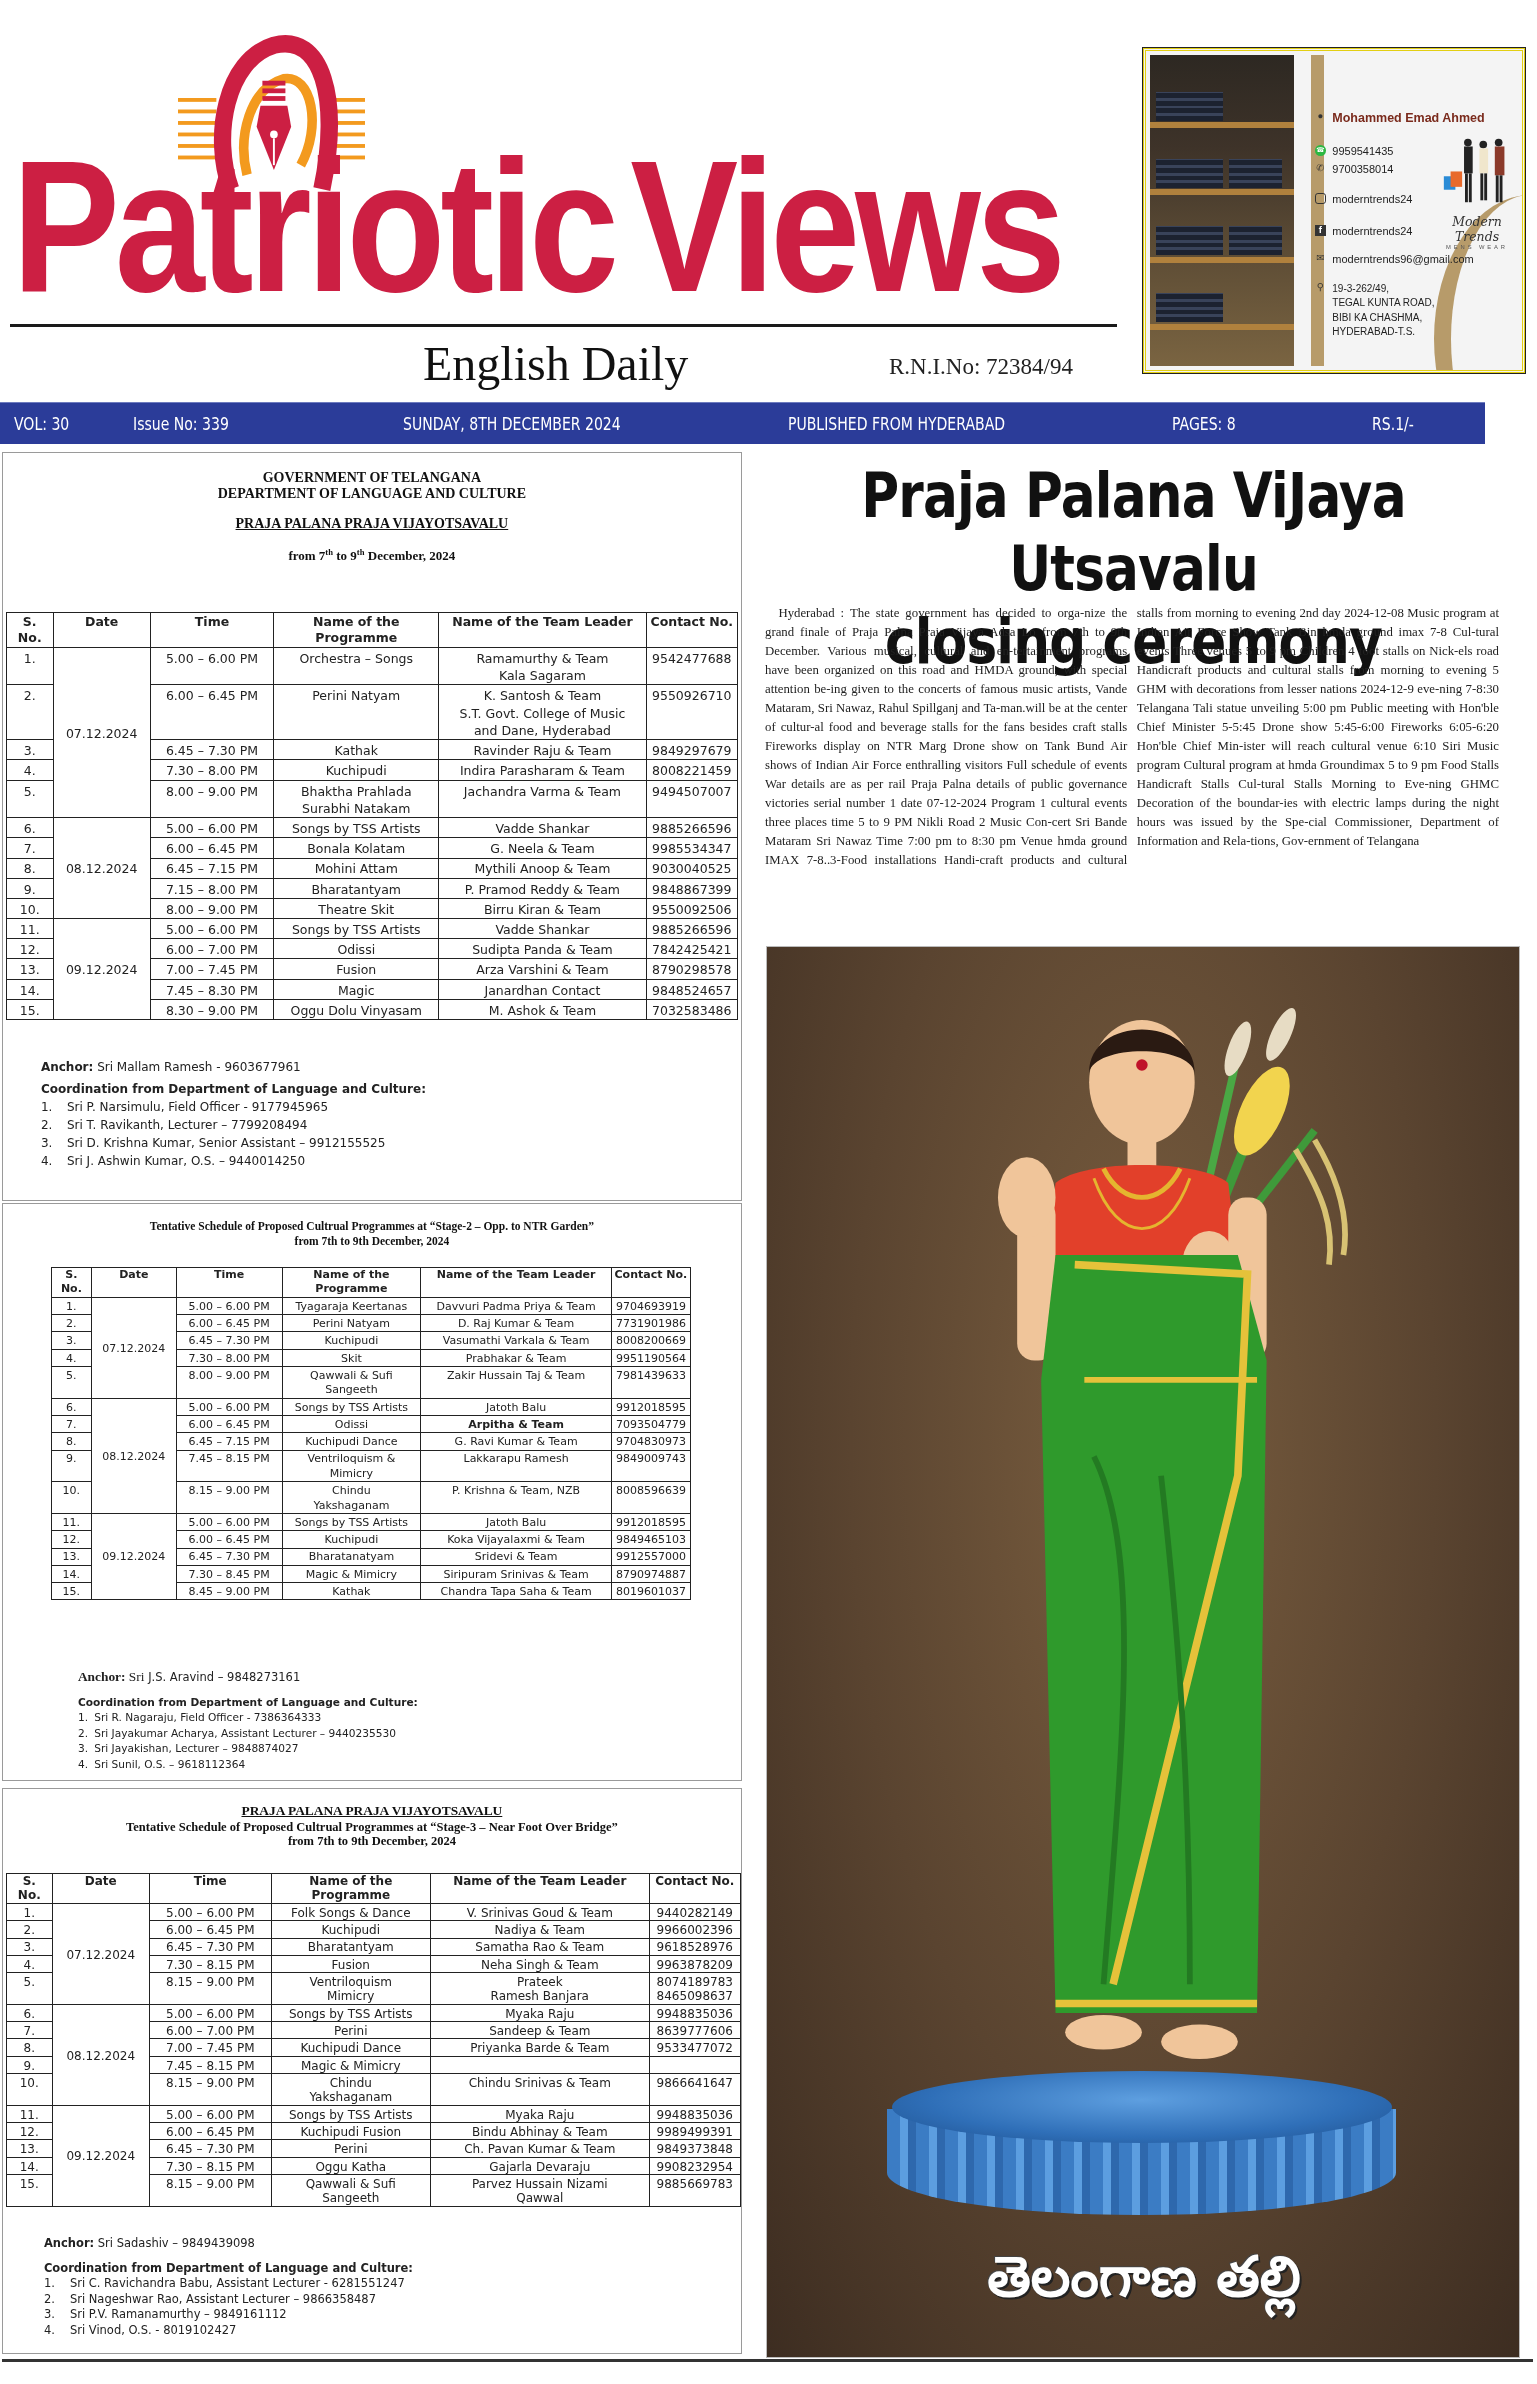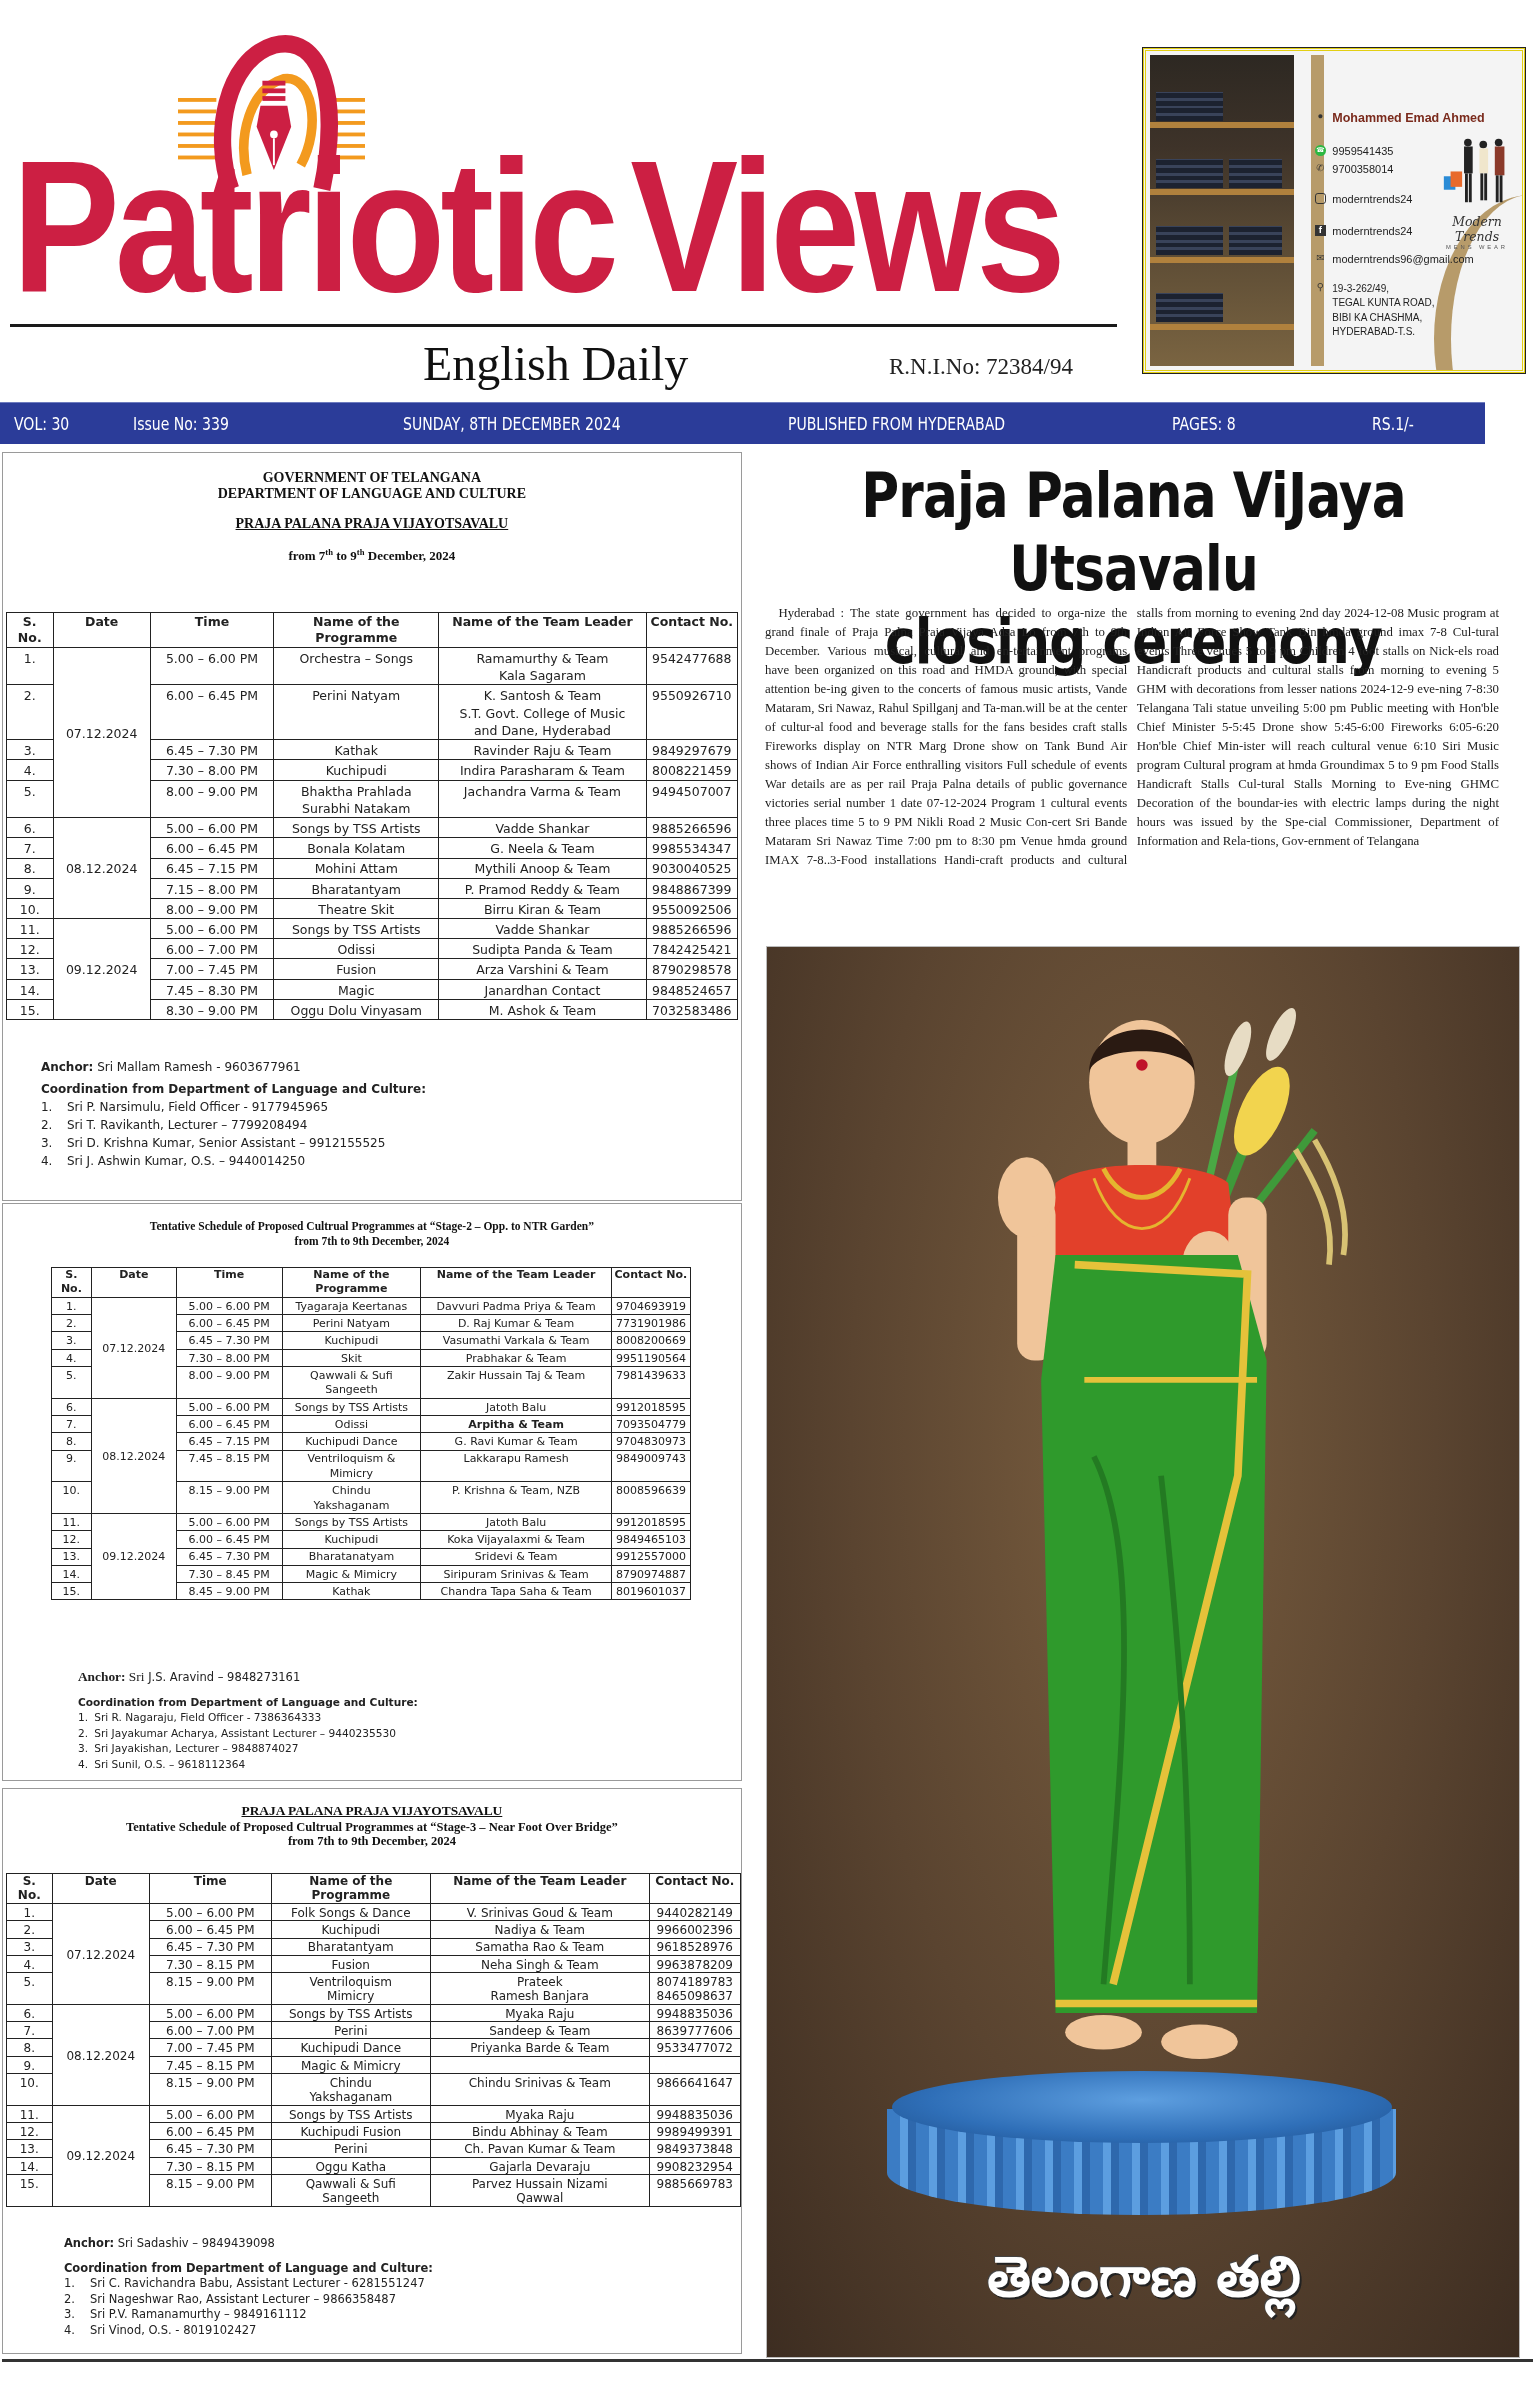--- a/index.html
+++ b/index.html
@@ -86,21 +86,21 @@
   #panel2 .foot li .n { width: 16.3px; }
 
   
   #panel3 { top: 1788px; height: 566px; }
   #panel3 .p-head { padding-top: 13.4px; }
   #panel3 .p-head .ul { display: block; font-size: 13.4px; line-height: 17.3px; }
   #panel3 .p-head .l2 { font-size: 12.5px; line-height: 14.4px; }
   #panel3 table.sched { position: absolute; left: 2.9px; top: 84px; width: 735px; font-size: 12px; }
   #panel3 table.sched th { height: 30px; line-height: 14.4px; }
   #panel3 table.sched td { line-height: 14.4px; padding: 1.9px 2.9px 0 2.9px; }
-  #panel3 .foot { position: absolute; left: 41px; top: 447px; font-size: 11.5px; line-height: 15.4px; margin-left: 20px; }
+  #panel3 .foot { position: absolute; left: 41px; top: 447px; font-size: 11.5px; line-height: 15.4px; }
   #panel3 .foot .anchor { margin-bottom: 9.6px; }
   #panel3 .foot li .n { width: 26px; }
 
   .bottom-rule { position: absolute; left: 1.9px; top: 2359px; width: 1531px; height: 2.9px; background: #333; }
 
   
   .headline { position: absolute; left: 759px; top: 459px; width: 749px; text-align: center;
     font-family: "DejaVu Sans", sans-serif; font-weight: bold; font-size: 63px; line-height: 73px; color: #111;
     letter-spacing: -1px; transform: scaleX(0.82); transform-origin: center top; }
   .article { position: absolute; left: 765px; top: 604px; width: 734px; column-count: 2; column-gap: 9.6px;

